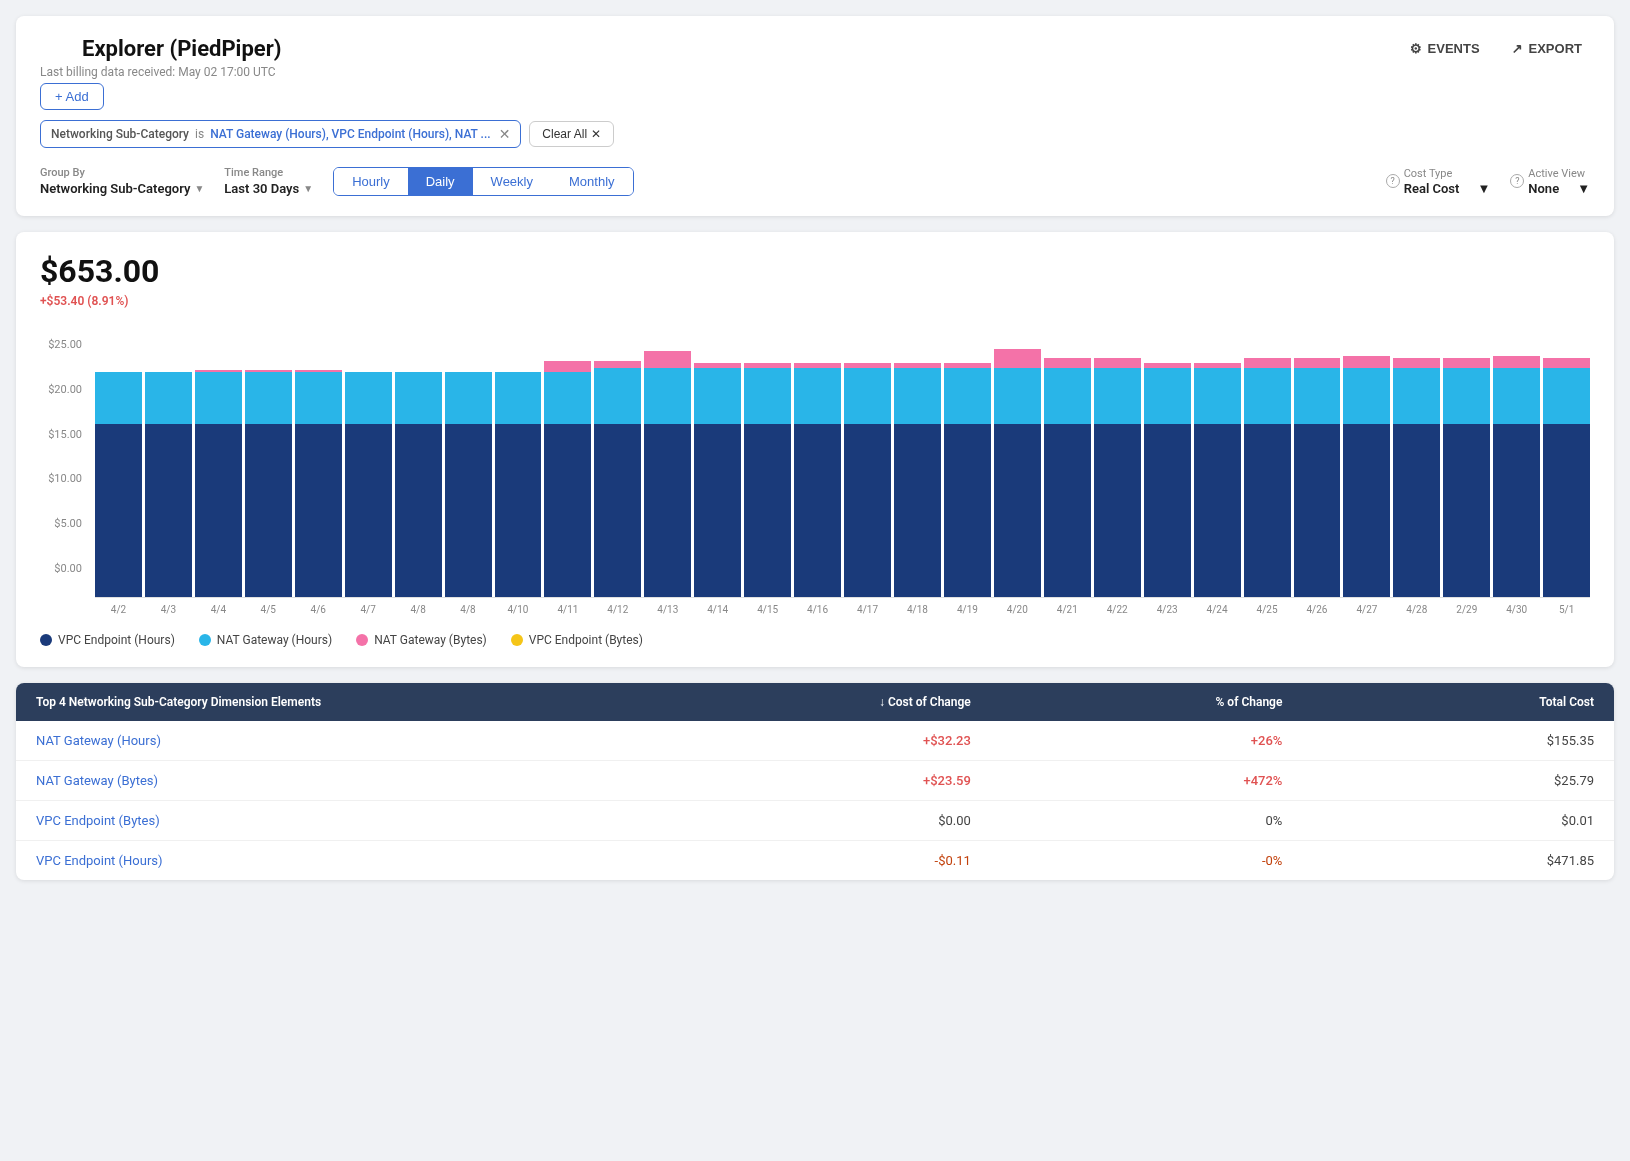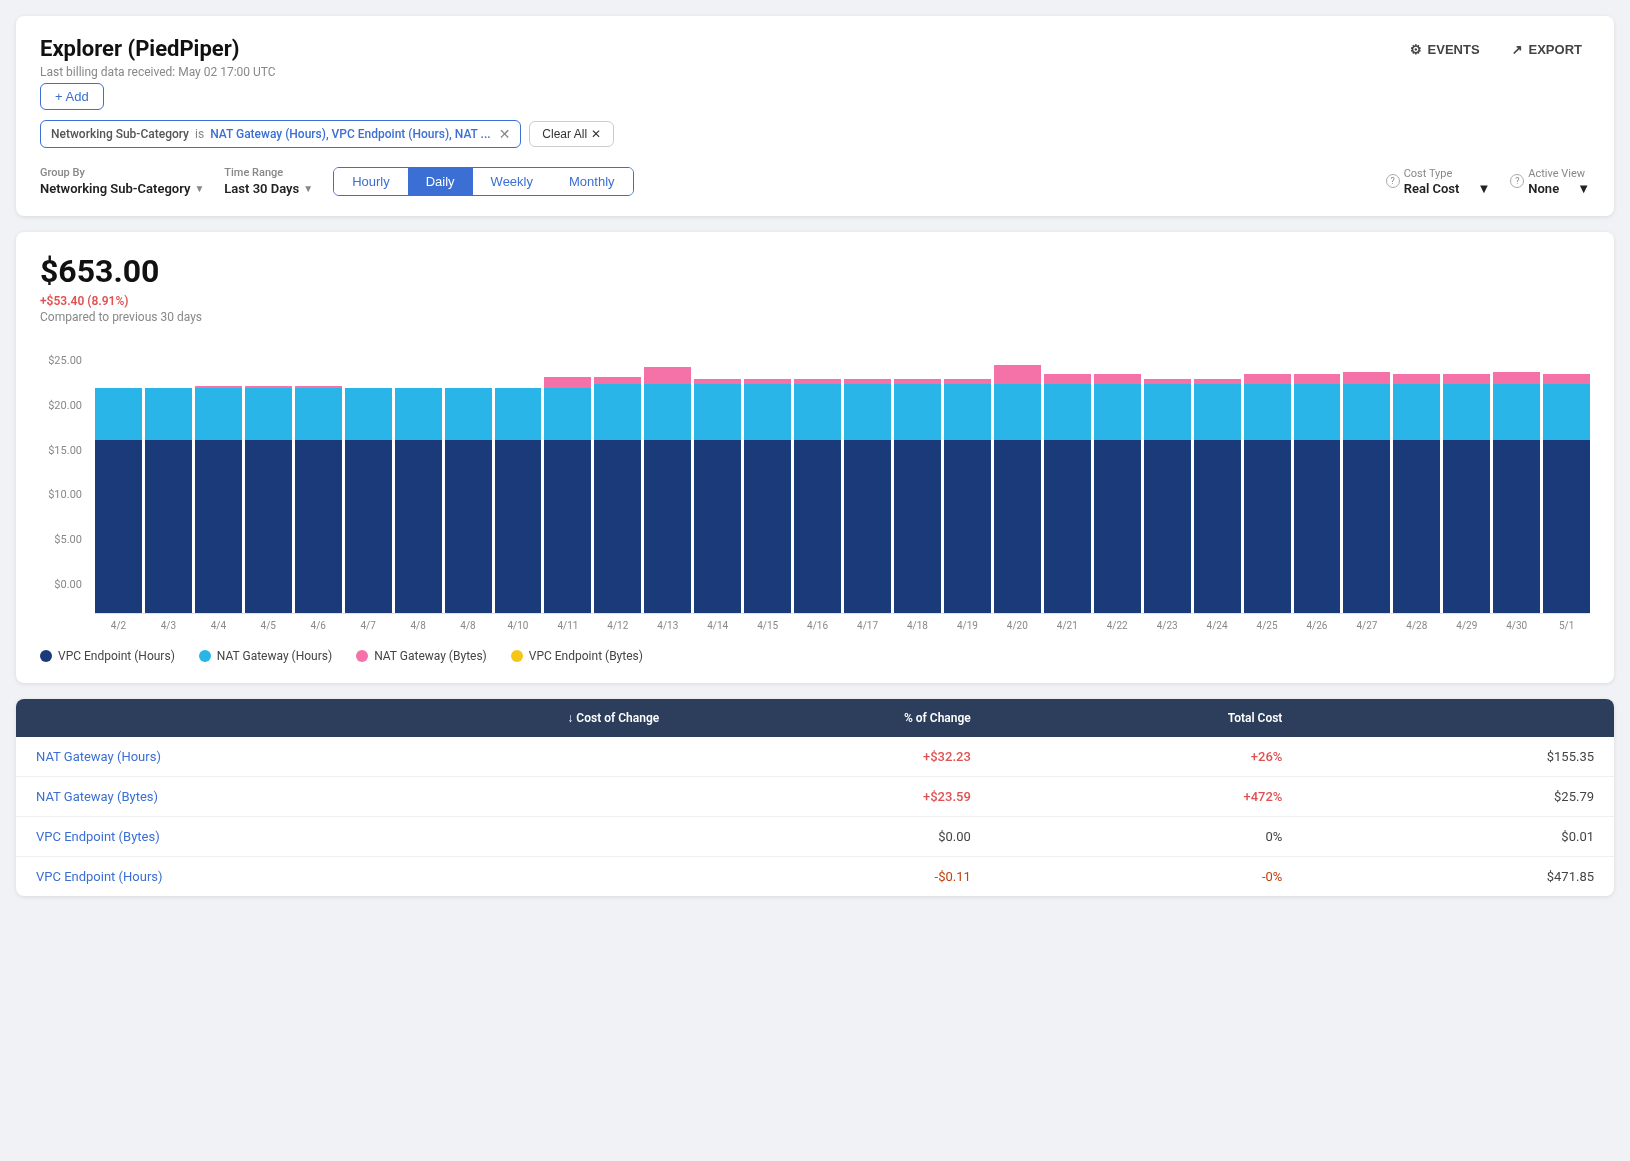--- a/index.html
+++ b/index.html
@@ -3,21 +3,21 @@
   <meta charset="utf-8">
   <style>
     * { box-sizing: border-box; margin: 0; padding: 0; }
     body { font-family: -apple-system, BlinkMacSystemFont, 'Segoe UI', Roboto, sans-serif; background: #f0f2f5; color: #333; font-size: 13px; }
 
     .page-wrapper { padding: 16px; max-width: 1630px; }
 
     .card { background: #fff; border-radius: 8px; box-shadow: 0 1px 4px rgba(0,0,0,0.1); margin-bottom: 16px; padding: 20px 24px; }
 
     
-    .header-row { display: flex; justify-content: space-between; align-items: flex-end; margin-bottom: 4px; }
+    .header-row { display: flex; justify-content: space-between; align-items: center; margin-bottom: 4px; margin-left: 42px; }
     .page-title { font-size: 22px; font-weight: 700; color: #111; }
     .header-actions { display: flex; gap: 16px; align-items: center; }
     .header-btn { display: flex; align-items: center; gap: 6px; background: none; border: none; cursor: pointer; font-size: 13px; color: #444; font-weight: 600; padding: 4px 8px; }
     .subtitle { font-size: 12px; color: #888; margin-bottom: 4px; }
 
     
     .add-btn { display: inline-flex; align-items: center; gap: 4px; border: 1.5px solid #3b6fd4; border-radius: 6px; padding: 5px 14px; background: #fff; color: #3b6fd4; font-size: 13px; cursor: pointer; font-weight: 500; }
 
     
     .filter-row { display: flex; align-items: center; gap: 8px; flex-wrap: wrap; margin-top: 10px; }
@@ -167,21 +167,20 @@
             </span>
           </div>
         </div>
       </div>
     </div>
   </div>
 
   <div class="card">
     <div class="total-cost">$653.00</div>
     <div class="cost-change-positive">+$53.40 (8.91%)</div>
-    <div class="cost-compared">Compared to previous 30 days</div>
 
     <div class="chart-area">
       <div class="y-axis" id="y-axis-container">
           <div class="y-label">$25.00</div>
           <div class="y-label">$20.00</div>
           <div class="y-label">$15.00</div>
           <div class="y-label">$10.00</div>
           <div class="y-label">$5.00</div>
           <div class="y-label">$0.00</div>
         </div>
@@ -413,21 +412,21 @@
             <div class="x-label">4/19</div>
             <div class="x-label">4/20</div>
             <div class="x-label">4/21</div>
             <div class="x-label">4/22</div>
             <div class="x-label">4/23</div>
             <div class="x-label">4/24</div>
             <div class="x-label">4/25</div>
             <div class="x-label">4/26</div>
             <div class="x-label">4/27</div>
             <div class="x-label">4/28</div>
-            <div class="x-label">4/29</div>
+            <div class="x-label">2/29</div>
             <div class="x-label">4/30</div>
             <div class="x-label">5/1</div>
           </div>
       </div>
     </div>
 
     <div class="legend" id="legend-container">
         <div class="legend-item">
           <div class="legend-dot" style="background-color: rgb(26, 58, 122);"></div>
           <span>VPC Endpoint (Hours)</span>
@@ -442,20 +441,21 @@
         </div>
         <div class="legend-item">
           <div class="legend-dot" style="background-color: rgb(245, 197, 24);"></div>
           <span>VPC Endpoint (Bytes)</span>
         </div>
       </div>
   </div>
 
   <div class="table-card">
     <div class="table-header-row">
+      <div class="th">Top 4 Networking Sub-Category Dimension Elements</div>
       <div class="th right">↓ Cost of Change</div>
       <div class="th right">% of Change</div>
       <div class="th right">Total Cost</div>
     </div>
     <div id="table-body">
         <div class="table-body-row">
           <div class="td-name">NAT Gateway (Hours)</div>
           <div class="td right positive">+$32.23</div>
           <div class="td right positive">+26%</div>
           <div class="td right">$155.35</div>

